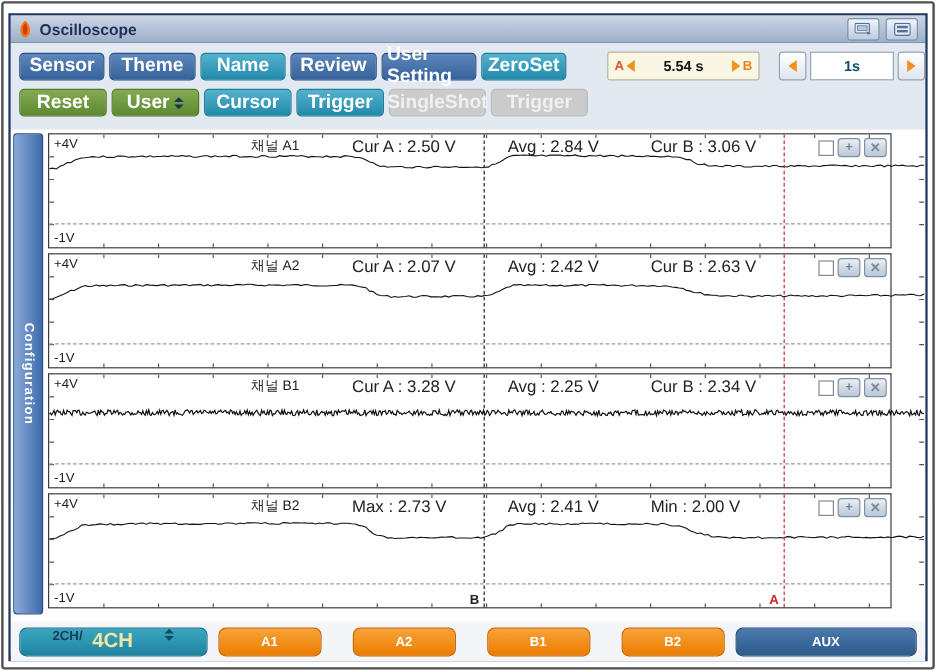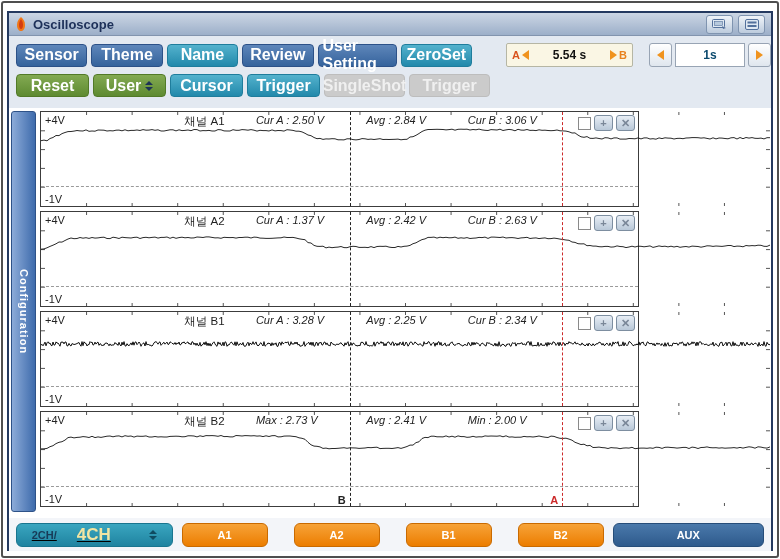--- a/index.html
+++ b/index.html
@@ -38,41 +38,41 @@
   .tb-arrow{width:23px;height:24px;background:linear-gradient(#fff,#dfe6ee);border:1px solid #98a4b4;border-radius:3px;
             display:flex;align-items:center;justify-content:center;box-sizing:border-box;}
   .tb-val{width:70px;height:24px;background:#fff;border:1px solid #98a4b4;display:flex;align-items:center;
           justify-content:center;font-weight:bold;font-size:12px;color:#0c4a6e;box-sizing:border-box;}
   
   .main{position:relative;background:#fff;height:410px;}
   .sidebar{position:absolute;left:2px;top:3px;width:25px;height:401px;border-radius:3px;
            background:linear-gradient(90deg,#8cabd8,#3e6bac);border:1px solid #2e5288;box-sizing:border-box;
            display:flex;align-items:center;justify-content:center;}
   .sidebar span{writing-mode:vertical-rl;color:#fff;font-weight:bold;font-size:11px;letter-spacing:1px;}
-  .panels{position:absolute;left:31px;top:3px;width:599px;}
+  .panels{position:absolute;left:31px;top:3px;width:703px;}
   .panel{position:relative;height:96px;border:1px solid #3c3c3c;background:#fff;margin-bottom:4px;box-sizing:border-box;}
   .panel svg{position:absolute;left:0;top:0;width:729px;height:94px;}
   .zero{position:absolute;left:0;right:0;top:79%;border-top:1px dashed #9a9a9a;}
   .curline{position:absolute;top:0;bottom:0;width:0;}
   .curline.b{border-left:1px dashed #222;}
   .curline.a{border-left:1px dashed #cc2a2a;}
   .vlabel{position:absolute;left:4px;font-size:11px;color:#222;}
   .chname{position:absolute;top:2px;left:24%;font-size:11.5px;color:#222;}
-  .stat{position:absolute;top:2px;font-size:11px;color:#222;white-space:nowrap;font-style:italic;}
+  .stat{position:absolute;top:2px;font-size:14px;color:#222;white-space:nowrap;}
   .controls{position:absolute;top:3px;right:3px;display:flex;gap:3px;align-items:center;}
   .chk{width:13px;height:13px;background:#fff;border:1px solid #8a8a8a;box-sizing:border-box;}
   .mini{width:19px;height:16px;border:1px solid #7d8ea0;border-radius:3px;background:linear-gradient(#e8eef5,#b9c8d8);
         display:flex;align-items:center;justify-content:center;font-weight:bold;font-size:11px;color:#7a8798;box-sizing:border-box;}
   .curtag{position:absolute;bottom:0;font-size:11px;font-weight:bold;}
   .curtag.b{color:#222;}
   .curtag.a{color:#cc2a2a;}
   
   .bottombar{display:flex;align-items:center;gap:9px;padding:5px 7px;background:#f3f5f9;height:33px;box-sizing:border-box;}
   .mode-btn{width:184px;height:24px;background:linear-gradient(#3aa6c0,#1f83a0);border:1px solid #19758f;border-radius:6px;
-            display:flex;align-items:center;justify-content:center;gap:20px;box-sizing:border-box;text-decoration:underline;}
+            display:flex;justify-content:center;gap:8px;box-sizing:border-box;}
   .mode-2ch{color:#173a57;font-weight:bold;font-size:11px;}
   .mode-4ch{color:#f3e5a2;font-weight:bold;font-size:17px;}
   .mode-btn .tri-up{border-bottom-color:#0f4b60;}
   .mode-btn .tri-dn{border-top-color:#0f4b60;}
   .ch-btn{width:86px;height:24px;background:linear-gradient(#f7a338,#ec7d00);border:1px solid #c96a00;border-radius:6px;
           color:#fff;font-weight:bold;font-size:11px;display:flex;align-items:center;justify-content:center;box-sizing:border-box;}
   .aux-btn{width:178px;height:24px;background:linear-gradient(#4a79ab,#2e5a8c);border:1px solid #264d79;border-radius:6px;
            color:#fff;font-weight:bold;font-size:11px;display:flex;align-items:center;justify-content:center;box-sizing:border-box;}
 </style>
 </head>
@@ -272,21 +272,21 @@
               <line x1="0" y1="75.2" x2="4" y2="75.2" stroke="#555" stroke-width="1"></line>
               <line x1="725" y1="75.2" x2="729" y2="75.2" stroke="#555" stroke-width="1"></line>
               <polyline points="0,37.2 3,36.9 6,35.8 9,34.4 12,33.2 15,31.8 18,30.0 21,30.1 24,28.5 27,27.0 30,26.0 33,26.7 36,26.5 39,25.5 42,26.2 45,25.7 48,26.4 51,25.5 54,26.1 57,25.9 60,25.4 63,25.2 66,26.5 69,26.6 72,25.2 75,25.7 78,26.5 81,25.2 84,25.6 87,25.8 90,26.0 93,25.4 96,25.2 99,26.5 102,25.6 105,25.3 108,25.8 111,25.4 114,25.1 117,26.1 120,25.4 123,25.4 126,25.0 129,26.3 132,25.2 135,26.3 138,25.6 141,25.2 144,25.8 147,25.5 150,26.0 153,25.9 156,25.0 159,25.2 162,25.5 165,24.9 168,24.9 171,25.4 174,25.9 177,25.8 180,26.3 183,25.3 186,25.5 189,25.6 192,25.5 195,26.1 198,25.5 201,25.5 204,25.2 207,25.2 210,26.0 213,25.1 216,25.3 219,26.1 222,26.2 225,26.4 228,26.4 231,26.3 234,26.1 237,25.9 240,25.8 243,25.0 246,25.5 249,25.5 252,25.4 255,26.0 258,26.8 261,27.3 264,27.7 267,30.6 270,31.0 273,33.4 276,34.3 279,34.4 282,34.2 285,35.9 288,35.1 291,35.7 294,35.3 297,35.1 300,34.5 303,35.6 306,35.7 309,34.7 312,34.3 315,34.5 318,35.4 321,35.4 324,35.3 327,35.6 330,34.6 333,35.6 336,34.5 339,34.3 342,34.4 345,34.2 348,35.1 351,35.5 354,35.5 357,34.4 360,35.0 363,34.3 366,34.1 369,33.4 372,31.7 375,30.8 378,29.1 381,27.6 384,26.9 387,25.4 390,25.4 393,25.1 396,26.1 399,25.2 402,25.7 405,25.3 408,25.8 411,25.7 414,25.1 417,26.3 420,25.8 423,26.2 426,25.6 429,26.5 432,26.2 435,26.0 438,25.4 441,25.6 444,25.1 447,26.4 450,25.1 453,25.1 456,25.3 459,25.5 462,25.0 465,26.0 468,25.7 471,25.6 474,25.9 477,26.5 480,25.9 483,25.7 486,25.3 489,26.5 492,26.1 495,25.9 498,26.6 501,26.2 504,25.9 507,26.7 510,26.6 513,26.1 516,26.5 519,27.1 522,27.5 525,28.0 528,28.3 531,30.0 534,30.4 537,31.7 540,31.9 543,31.8 546,33.7 549,33.5 552,34.1 555,34.1 558,34.7 561,34.8 564,34.4 567,34.4 570,35.1 573,34.9 576,33.9 579,34.5 582,34.7 585,35.6 588,35.0 591,34.2 594,35.0 597,34.2 600,34.3 603,34.8 606,34.4 609,33.9 612,35.4 615,34.7 618,33.9 621,34.5 624,34.2 627,34.9 630,34.2 633,35.0 636,34.3 639,35.3 642,34.8 645,34.5 648,35.1 651,34.1 654,34.3 657,34.5 660,35.2 663,34.6 666,33.8 669,33.9 672,34.4 675,34.0 678,34.2 681,34.4 684,34.0 687,33.5 690,33.5 693,34.6 696,34.1 699,34.2 702,34.8 705,33.5 708,33.9 711,33.6 714,33.8 717,33.2 720,33.3 723,34.3 726,34.4 729,33.1" fill="none" stroke="#111" stroke-width="0.9"></polyline>
             </svg>
             <div class="zero"></div>
             <div class="curline b" style="left: 51.7%;"></div>
             <div class="curline a" style="left: 87.3%;"></div>
             <span class="vlabel" style="top: 2px;">+4V</span>
             <span class="vlabel" style="bottom: 1px;">-1V</span>
             <span class="chname">채널 A2</span>
-            <span class="stat" style="left: 36%;">Cur A : 1.37 V</span>
+            <span class="stat" style="left: 36%;">Cur A : 2.07 V</span>
             <span class="stat" style="left: 54.5%;">Avg : 2.42 V</span>
             <span class="stat" style="left: 71.5%;">Cur B : 2.63 V</span>
             <div class="controls">
               <div class="chk"></div>
               <div class="mini">+</div>
               <div class="mini">✕</div>
             </div>
           </div>
           <div class="panel">
             <svg viewBox="0 0 729 94" preserveAspectRatio="none">

